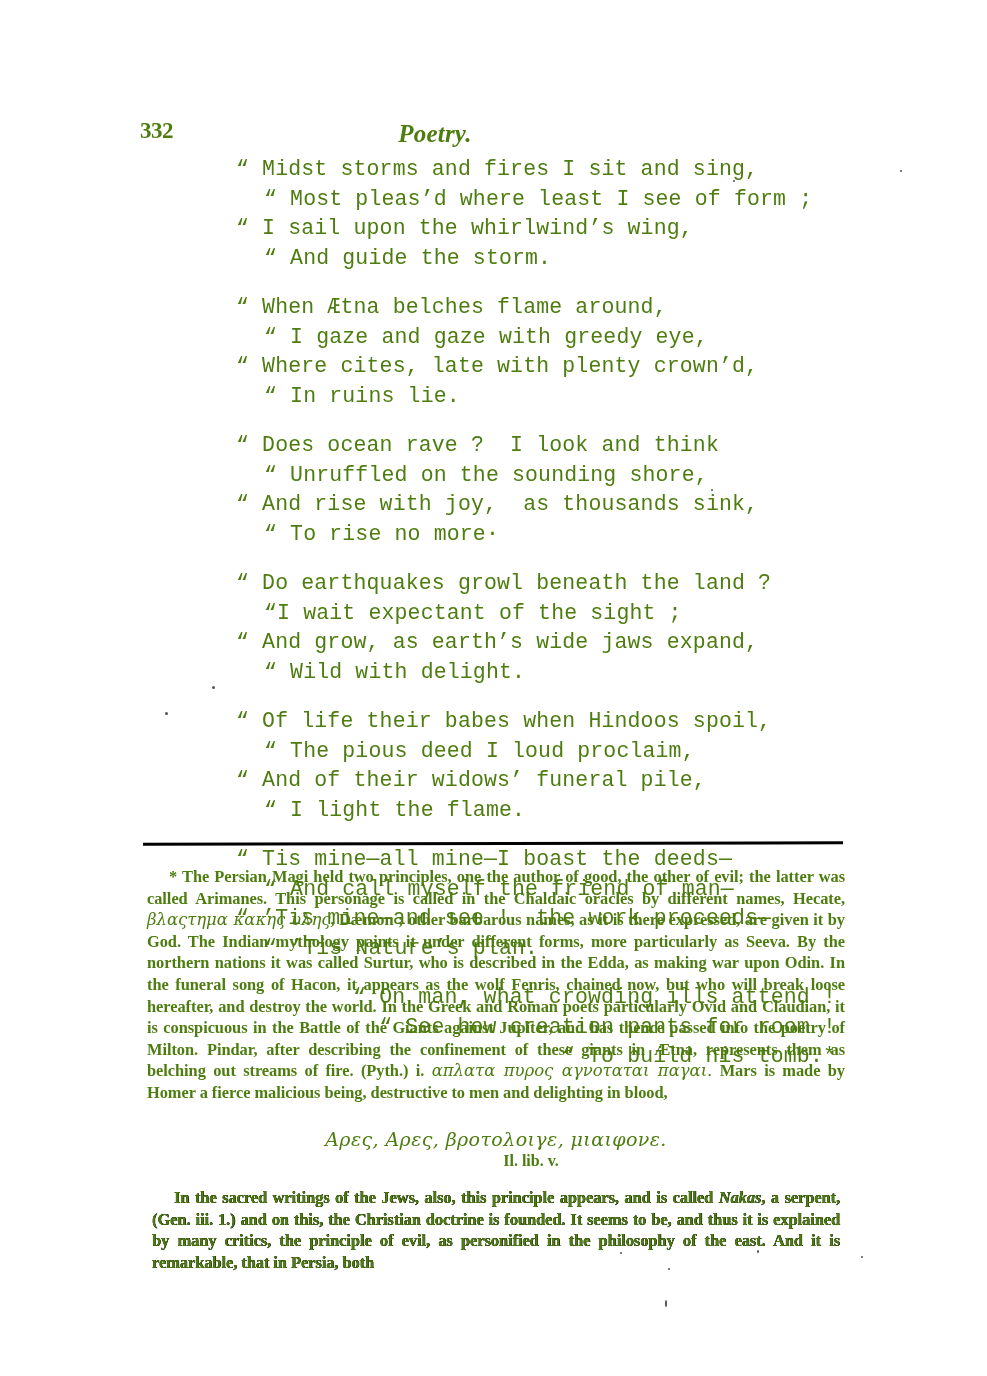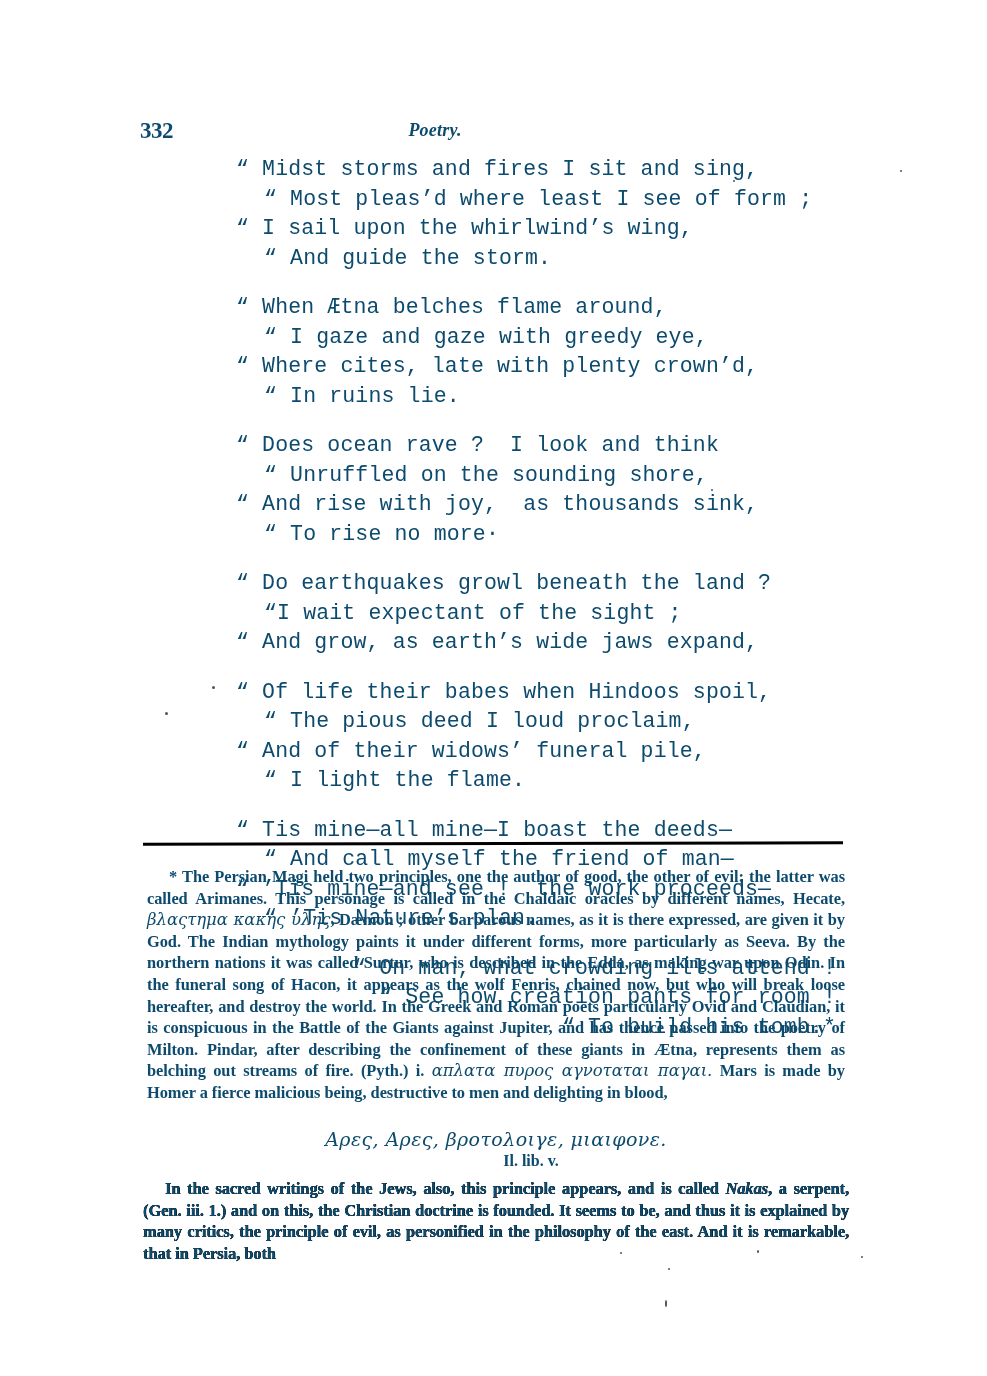--- a/index.html
+++ b/index.html
@@ -7,21 +7,21 @@
     padding: 0;
     background: #ffffff;
   }
   .page {
     position: relative;
     width: 987px;
     height: 1376px;
     background: #ffffff;
     overflow: hidden;
     font-family: "Liberation Serif", "DejaVu Serif", serif;
-    color: #0c4a6e;
+    color: #4d7c0f;
   }
 
   
   .running-head {
     position: absolute;
     left: 140px;
     top: 118px;
     width: 710px;
     height: 30px;
   }
@@ -33,21 +33,21 @@
     font-weight: bold;
     letter-spacing: -0.5px;
     font-family: "Liberation Serif", serif;
   }
   .head-title {
     position: absolute;
     left: 0;
     top: 2px;
     width: 590px;
     text-align: center;
-    font-size: 18px;
+    font-size: 25px;
     font-weight: bold;
     font-style: italic;
     letter-spacing: 0.2px;
   }
 
   
   .poem {
     position: absolute;
     left: 236px;
     top: 155px;
@@ -136,21 +136,21 @@
     left: 143px;
     top: 1178px;
     width: 706px;
     font-size: 16.4px;
     line-height: 21.6px;
     text-align: justify;
     font-weight: bold;
     letter-spacing: -0.05px;
   }
   .footnote-tail p {
-    margin: 0;
+    margin: 9px;
     text-indent: 22px;
   }
   
   .inky {
     text-shadow: 0 0 0.6px #000, 0.3px 0 0.4px #000;
   }
 
   .speck {
     position: absolute;
     background: #1a1a1a;
@@ -188,20 +188,21 @@
       <div class="vline">“ Does ocean rave ?  I look and think</div>
       <div class="vline ind">“ Unruffled on the sounding shore,</div>
       <div class="vline">“ And rise with joy,  as thousands sink,</div>
       <div class="vline ind">“ To rise no more·</div>
     </div>
 
     <div class="stanza">
       <div class="vline">“ Do earthquakes growl beneath the land ?</div>
       <div class="vline ind">“I wait expectant of the sight ;</div>
       <div class="vline">“ And grow, as earth’s wide jaws expand,</div>
+      <div class="vline ind">“ Wild with delight.</div>
     </div>
 
     <div class="stanza">
       <div class="vline">“ Of life their babes when Hindoos spoil,</div>
       <div class="vline ind">“ The pious deed I loud proclaim,</div>
       <div class="vline">“ And of their widows’ funeral pile,</div>
       <div class="vline ind">“ I light the flame.</div>
     </div>
 
     <div class="stanza">

